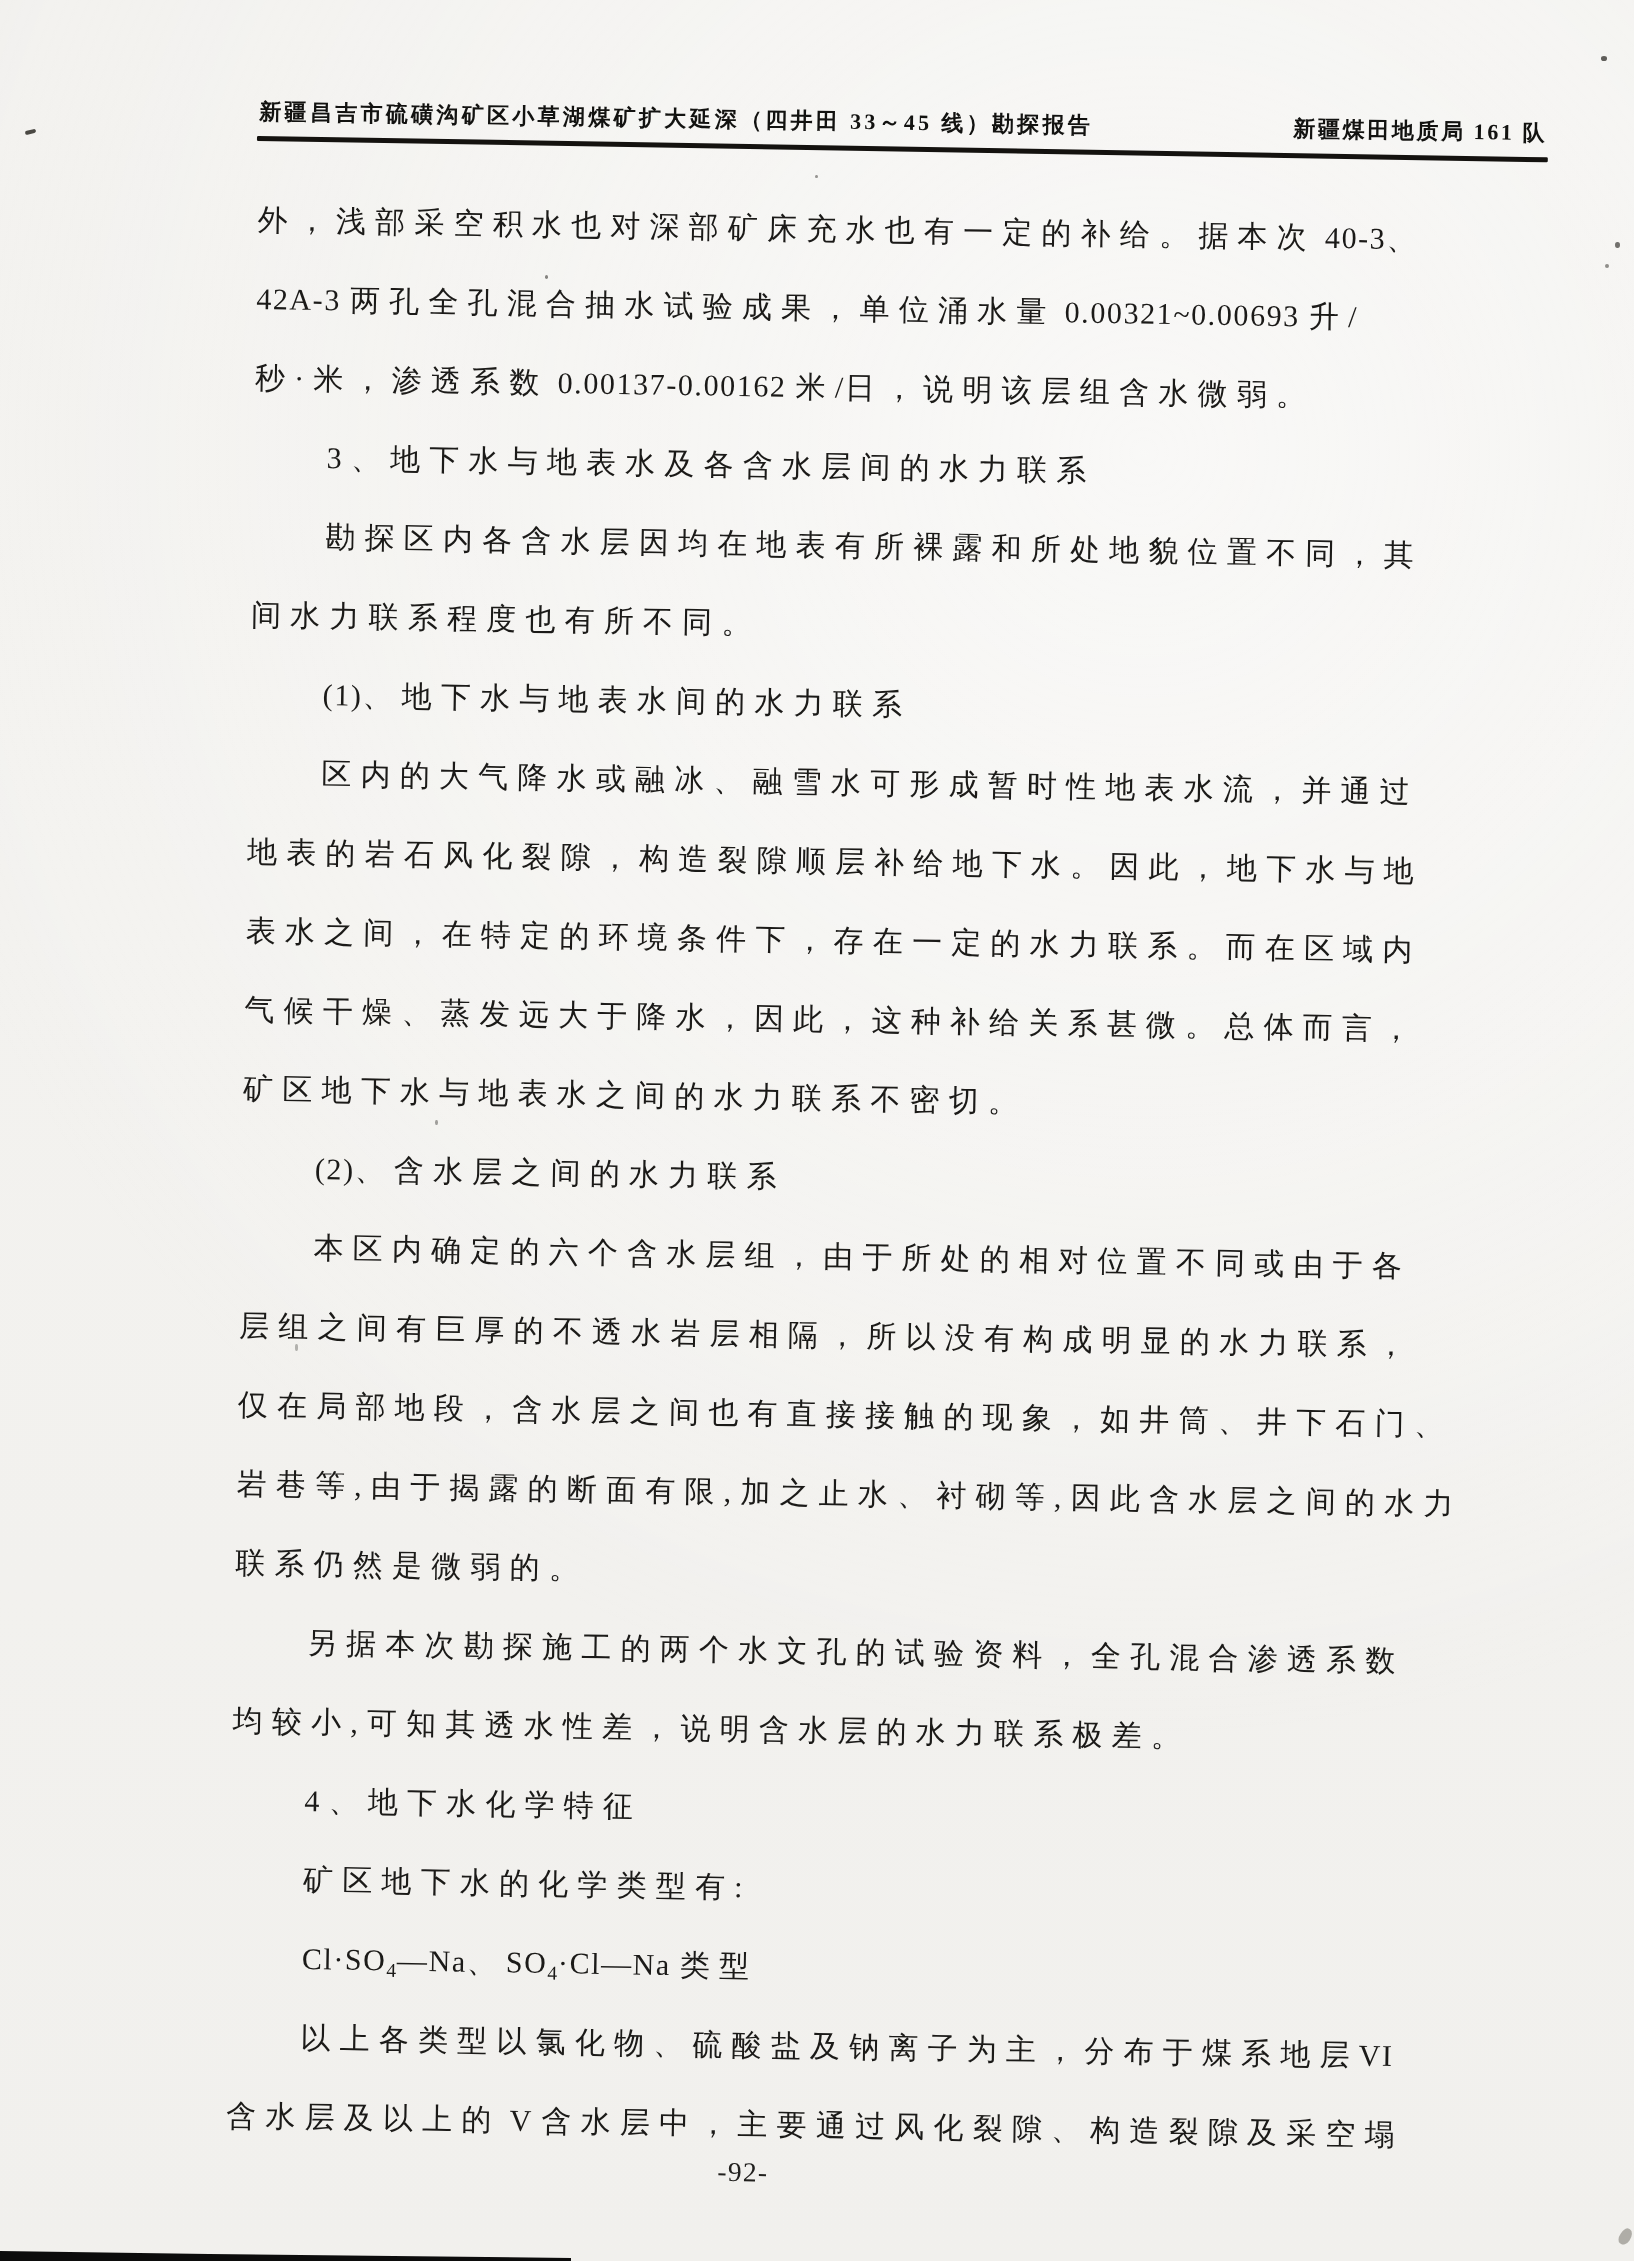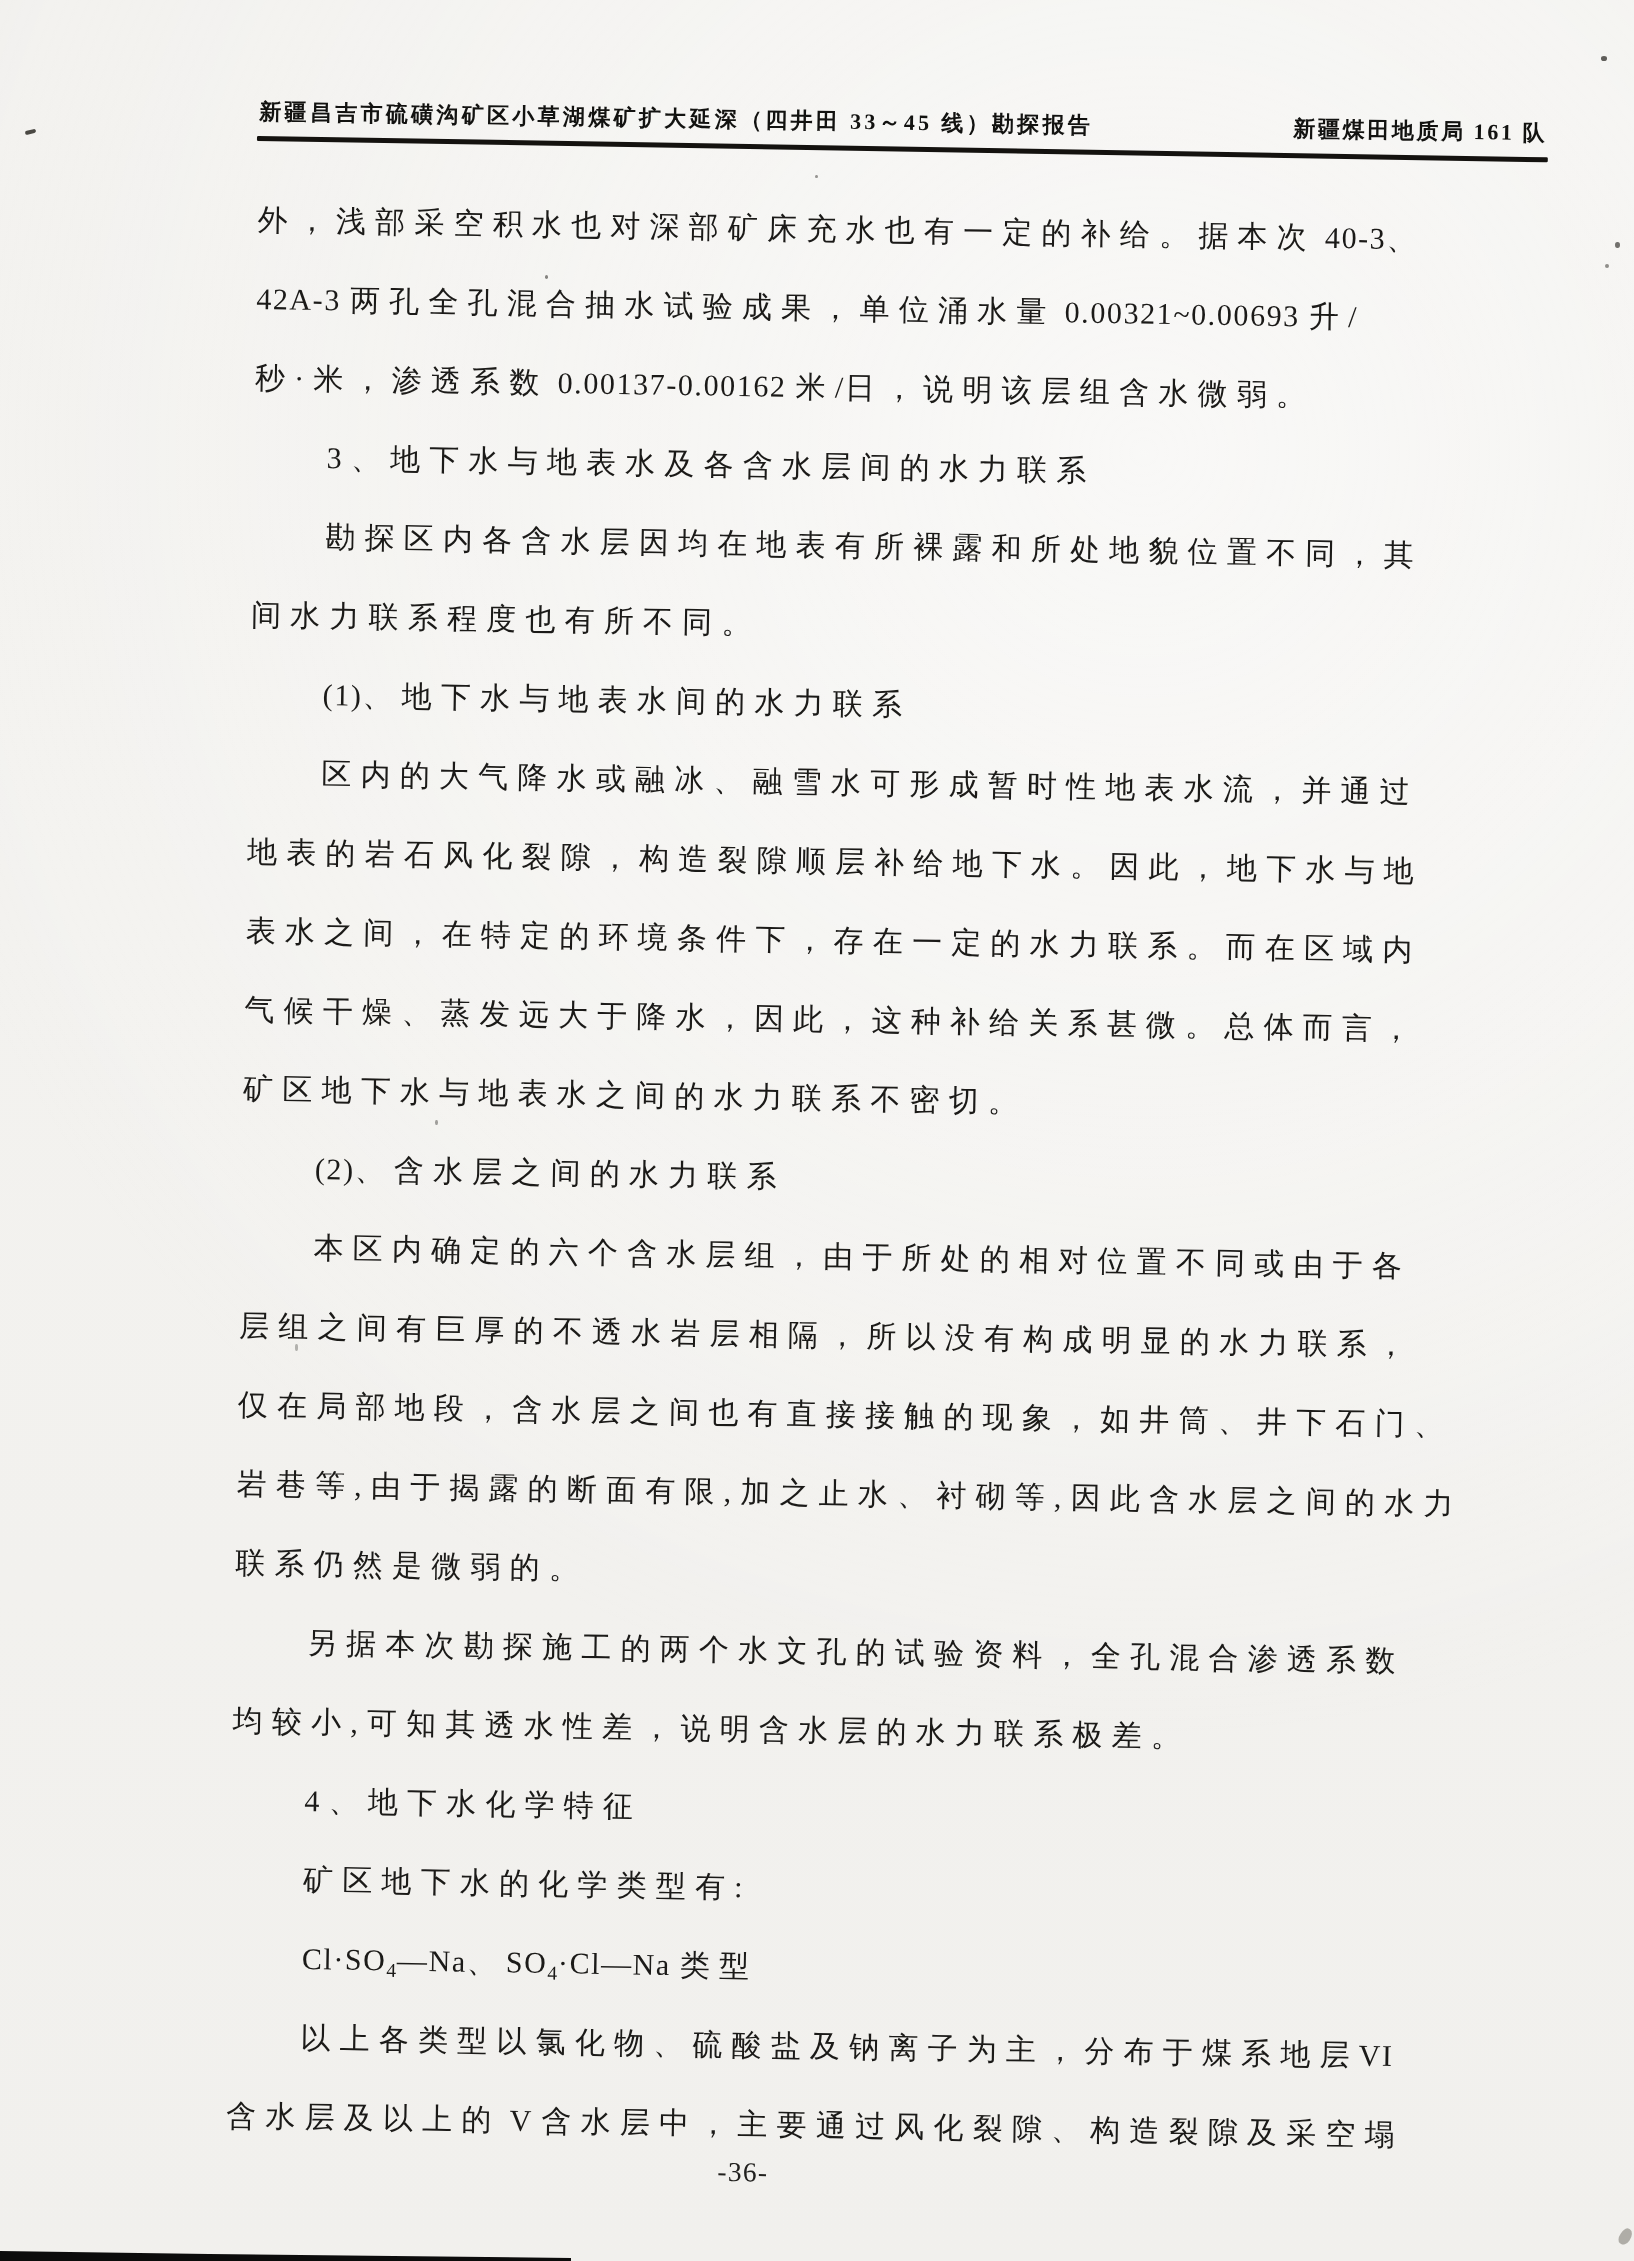--- a/index.html
+++ b/index.html
@@ -138,21 +138,21 @@
       <div class="text-line"><span class="run-cjk">联系仍然是微弱的。</span></div>
       <div class="text-line indent"><span class="run-cjk">另据本次勘探施工的两个水文孔的试验资料，全孔混合渗透系数</span></div>
       <div class="text-line"><span class="run-cjk">均较小,可知其透水性差，说明含水层的水力联系极差。</span></div>
       <div class="text-line indent"><span class="run-cjk">4、地下水化学特征</span></div>
       <div class="text-line indent"><span class="run-cjk">矿区地下水的化学类型有:</span></div>
       <div class="text-line indent"><span class="run-lat">Cl·SO</span><sub class="run-sub">4</sub><span class="run-lat">—Na</span><span class="run-cjk">、</span><span class="run-lat">SO</span><sub class="run-sub">4</sub><span class="run-lat">·Cl—Na </span><span class="run-cjk">类型</span></div>
       <div class="text-line indent"><span class="run-cjk">以上各类型以氯化物、硫酸盐及钠离子为主，分布于煤系地层</span><span class="run-lat">VI</span></div>
       <div class="text-line"><span class="run-cjk">含水层及以上的</span><span class="run-lat"> V </span><span class="run-cjk">含水层中，主要通过风化裂隙、构造裂隙及采空塌</span></div>
     </div>
 
-  <div class="page-number">-36-</div>
+  <div class="page-number">-92-</div>
 
 </div>
 
 <div class="scan-edge-wedge"></div>
 <div class="speck s1"></div>
 <div class="speck s2"></div>
 <div class="speck s3"></div>
 <div class="speck s4"></div>
 <div class="speck s5"></div>
 <div class="speck s6"></div>

